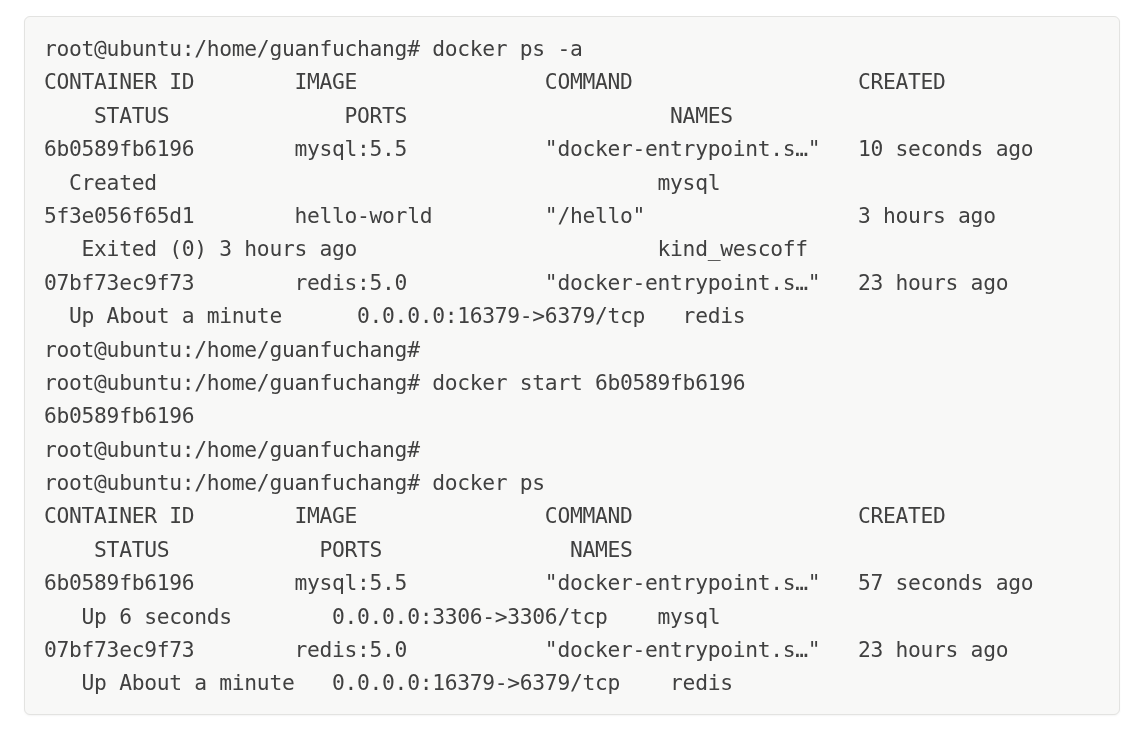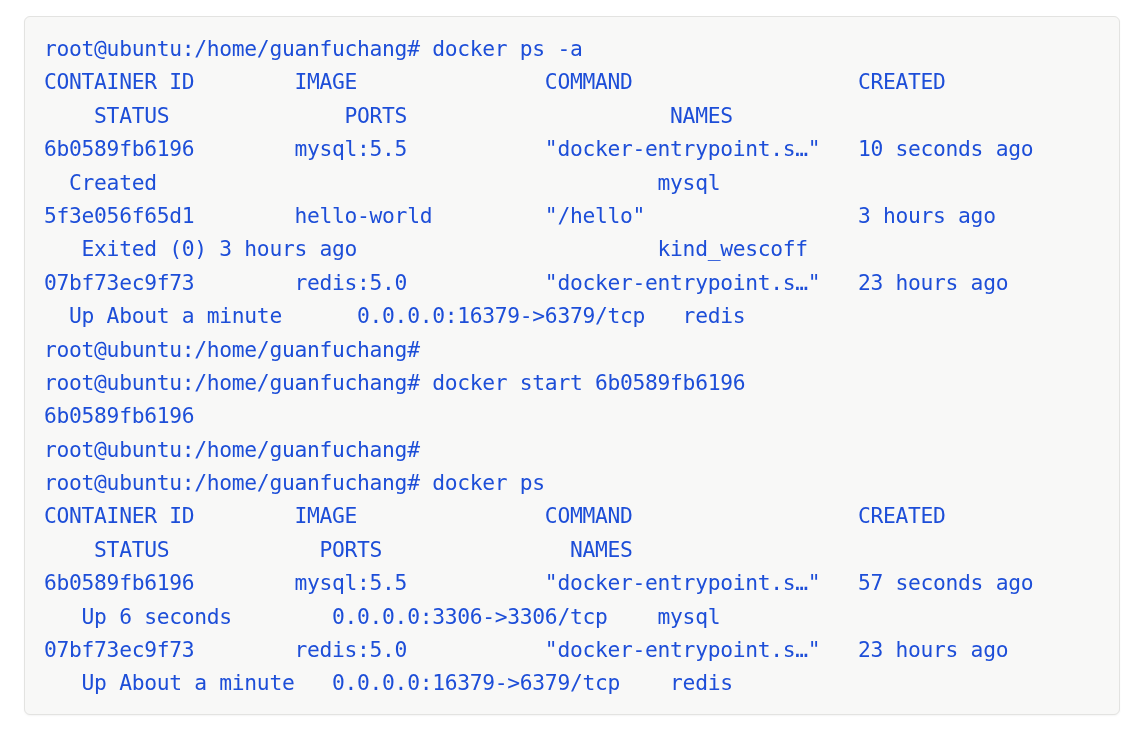--- a/index.html
+++ b/index.html
@@ -30,21 +30,21 @@
     position: absolute;
     left: 19px;
     top: 15px;
     right: 0;
     margin: 0;
     padding: 0;
     font-family: "DejaVu Sans Mono", monospace;
     font-size: 21.3px;
     line-height: 33.4px;
     letter-spacing: -0.3px;
-    color: #1d4ed8;
+    color: #404040;
     white-space: pre;
     font-weight: 400;
     -webkit-font-smoothing: antialiased;
   }
   .term-line {
     display: block;
     height: 33.4px;
     white-space: pre;
   }
   .term-line:empty::after {

